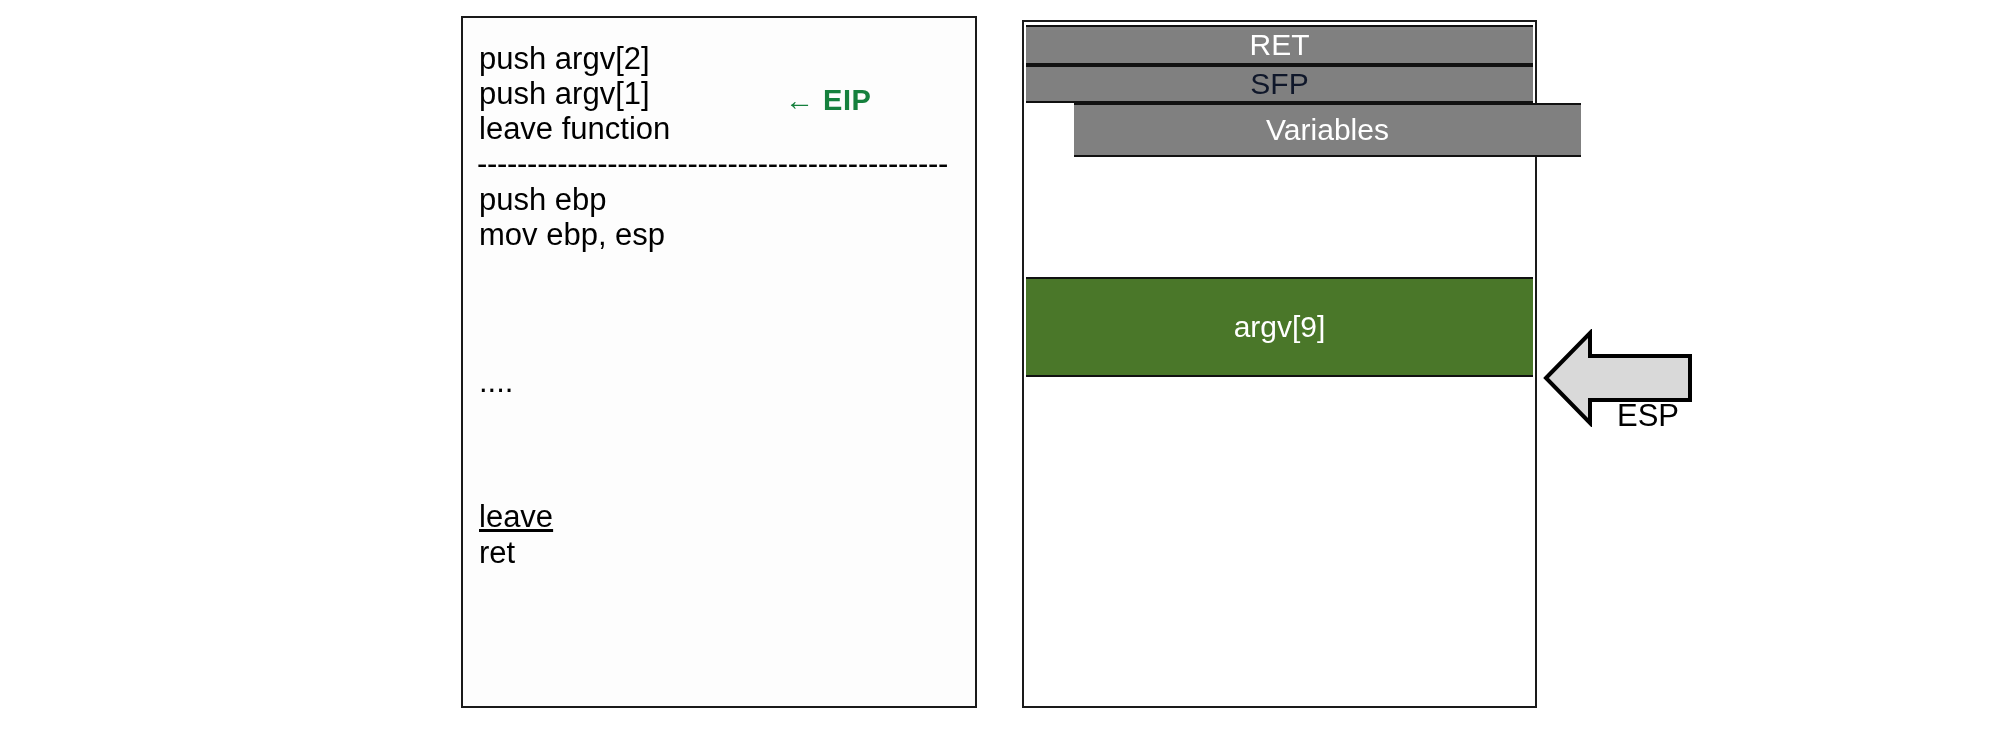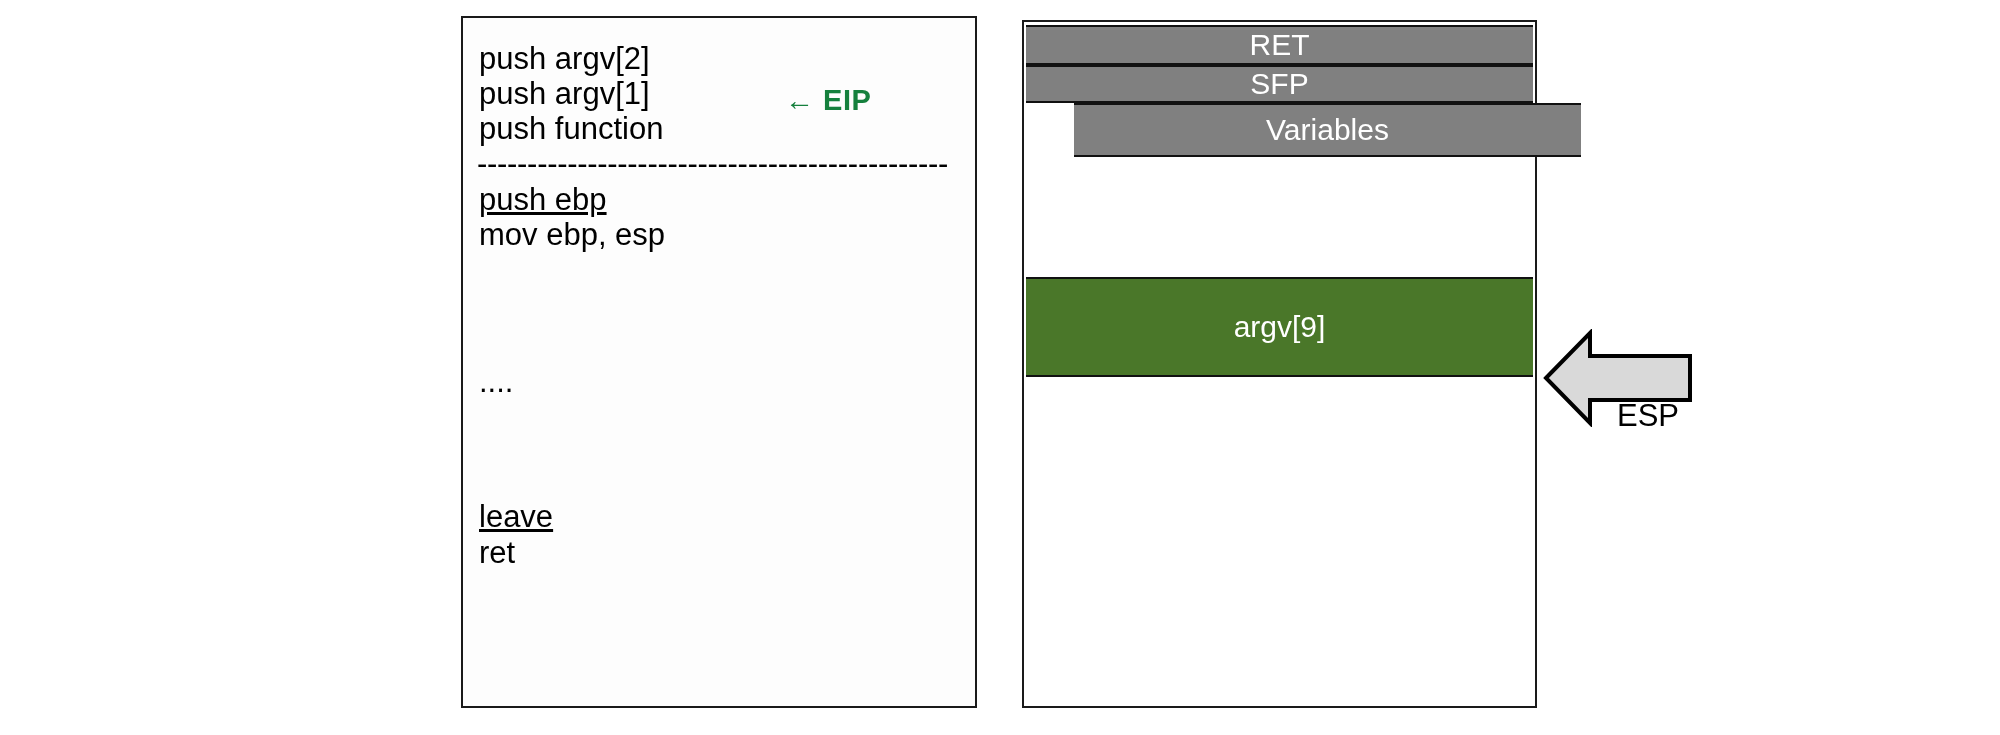--- a/index.html
+++ b/index.html
@@ -123,42 +123,42 @@
 </style>
 </head>
 <body>
 
 <div id="code-panel">
 
   <div class="code-line" style="top: 25px;">push argv[2]</div>
 
   <div class="code-line" style="top: 60px;">push argv[1]</div>
 
-  <div class="code-line" style="top: 95px;">push function</div>
+  <div class="code-line" style="top: 95px;">leave function</div>
 
   <div id="separator-dashes" style="top: 130px;">-----------------------------------------------</div>
 
-  <div class="code-line" style="top: 166px; text-decoration: underline;">push ebp</div>
+  <div class="code-line" style="top: 166px;">push ebp</div>
 
   <div class="code-line" style="top: 201px;">mov ebp, esp</div>
 
   <div class="code-line" style="top: 348px;">....</div>
 
   <div class="code-line" style="top: 483px; text-decoration: underline;">leave</div>
 
   <div class="code-line" style="top: 519px;">ret</div>
 
   <div id="eip-marker" style="top: 68px; color: #15803d;">← EIP</div>
 </div>
 
 <div id="stack-panel">
 
   <div class="stack-cell gray" style="top: 3px; height: 40px; background: rgb(128, 128, 128); color: rgb(255, 255, 255);">RET</div>
 
-  <div class="stack-cell gray" style="top: 43px; height: 38px; background: rgb(128, 128, 128); color: #ffffff;">SFP</div>
+  <div class="stack-cell gray" style="top: 43px; height: 38px; background: rgb(128, 128, 128); color: #0f172a;">SFP</div>
 
   <div class="stack-cell gray" style="top: 81px; height: 54px; background: rgb(128, 128, 128); color: rgb(255, 255, 255); margin-left: 48px;">Variables</div>
 
 
   <div class="stack-cell green" style="top: 255px; height: 100px; background: rgb(74, 119, 41); color: rgb(255, 255, 255);">argv[9]</div>
 </div>
 
 <div id="esp-pointer">
   <svg viewBox="0 0 150 98" xmlns="http://www.w3.org/2000/svg">
     <polygon points="3,49 47,4 47,27 147,27 147,71 47,71 47,94" fill="#D9D9D9" stroke="#000000" stroke-width="4" stroke-linejoin="miter"></polygon>

